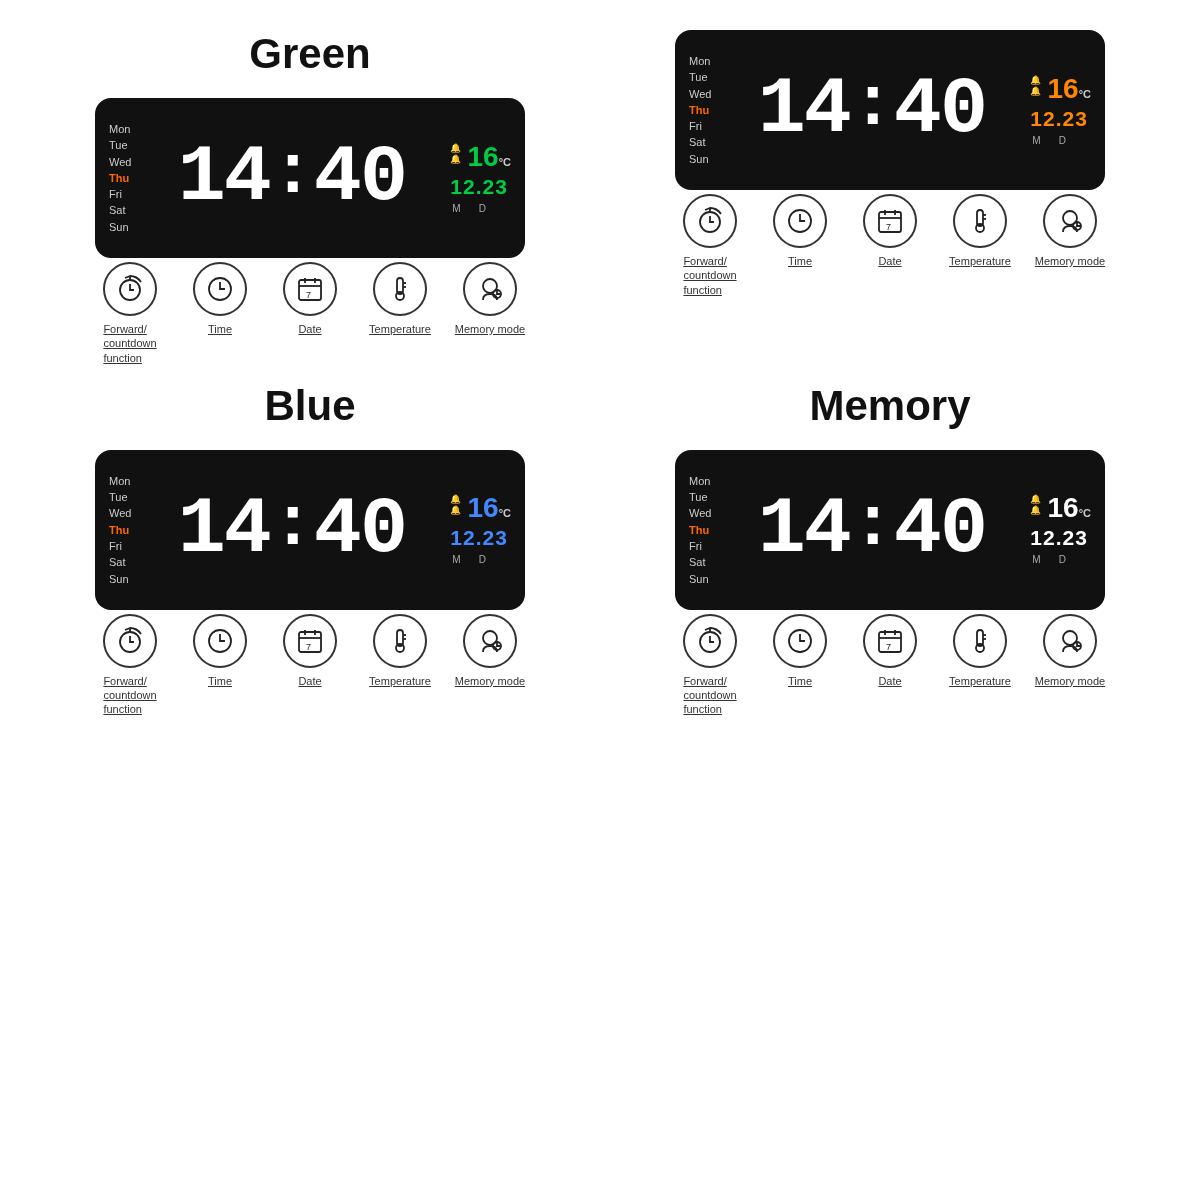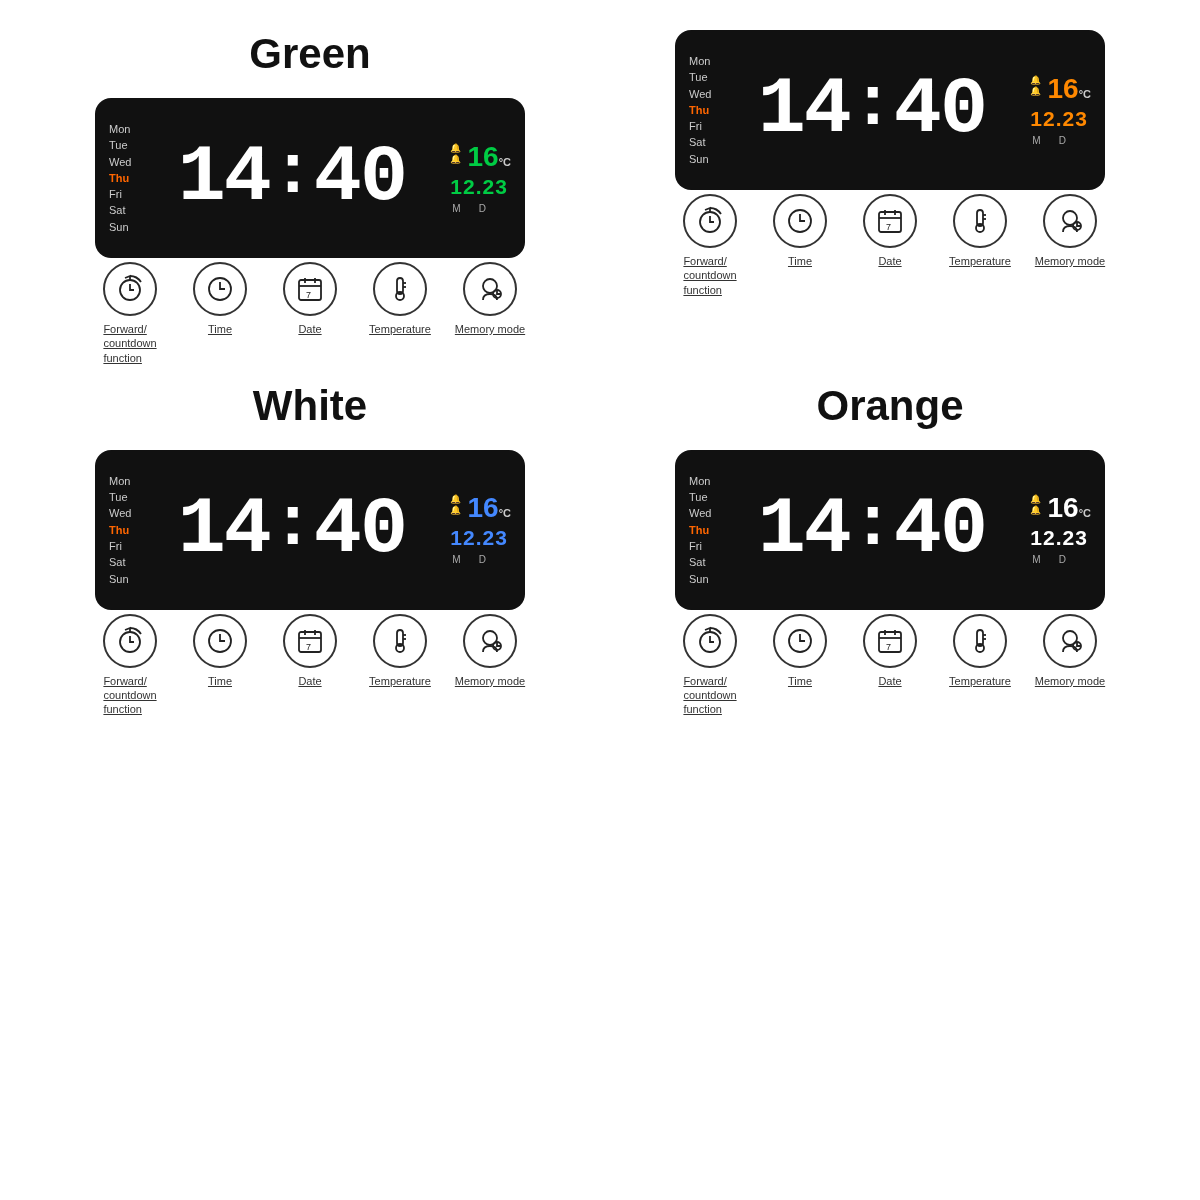--- a/index.html
+++ b/index.html
@@ -390,21 +390,21 @@
       <path d="M8,26 Q8,20 15,20 Q22,20 22,26"></path>
       <circle cx="22" cy="20" r="4"></circle>
       <polyline points="22,17 22,20 25,20"></polyline>
     </svg></div>
           </div>
           <div class="icon-label" style="white-space: pre-line;">Memory mode</div>
         </div>
       </div>
     </div>
     <div class="clock-section">
-      <div class="section-title">White</div>
+      <div class="section-title">Blue</div>
       <div class="clock-display color-blue">
         <div class="days-column">
           <div class="day-label">Mon</div>
           <div class="day-label">Tue</div>
           <div class="day-label">Wed</div>
           <div class="day-label active">Thu</div>
           <div class="day-label">Fri</div>
           <div class="day-label">Sat</div>
           <div class="day-label">Sun</div>
         </div>
@@ -485,21 +485,21 @@
       <path d="M8,26 Q8,20 15,20 Q22,20 22,26"></path>
       <circle cx="22" cy="20" r="4"></circle>
       <polyline points="22,17 22,20 25,20"></polyline>
     </svg></div>
           </div>
           <div class="icon-label" style="white-space: pre-line;">Memory mode</div>
         </div>
       </div>
     </div>
     <div class="clock-section">
-      <div class="section-title">Orange</div>
+      <div class="section-title">Memory</div>
       <div class="clock-display color-white">
         <div class="days-column">
           <div class="day-label">Mon</div>
           <div class="day-label">Tue</div>
           <div class="day-label">Wed</div>
           <div class="day-label active">Thu</div>
           <div class="day-label">Fri</div>
           <div class="day-label">Sat</div>
           <div class="day-label">Sun</div>
         </div>

